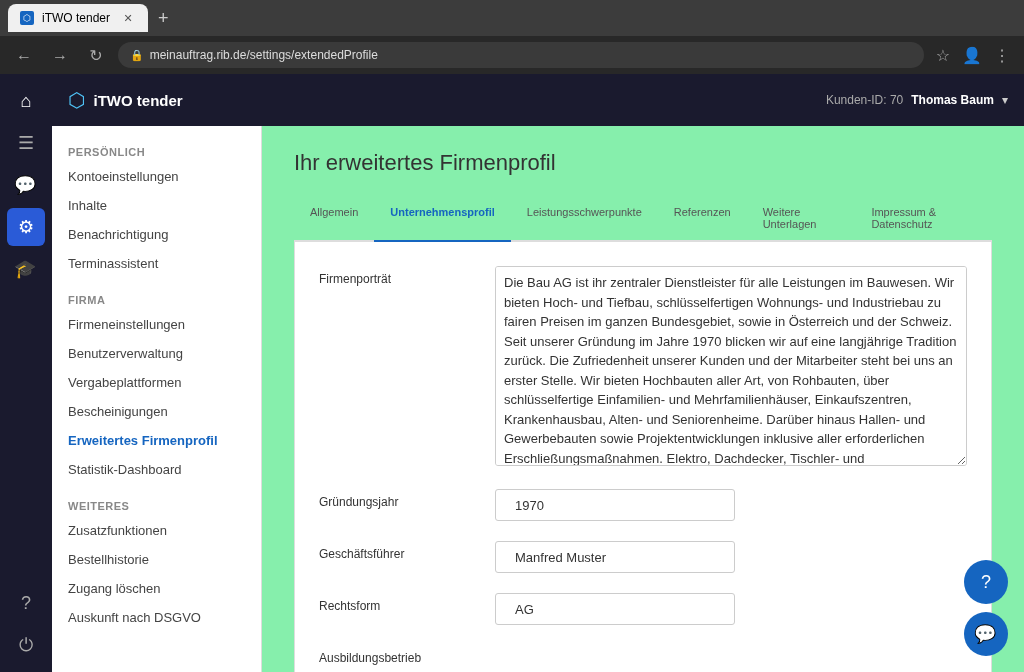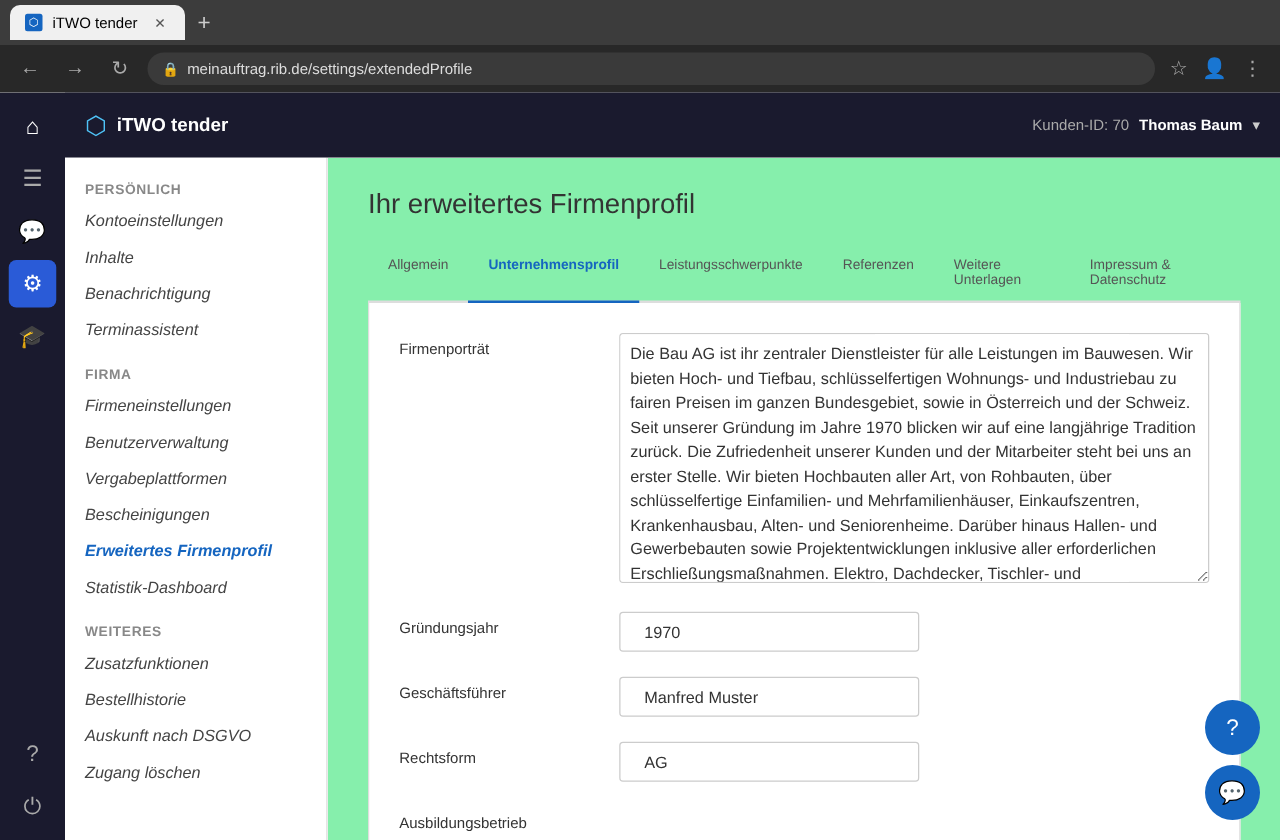--- a/index.html
+++ b/index.html
@@ -36,21 +36,21 @@
     .customer-id { color: #aaa; }
     .user-name { color: #fff; font-weight: bold; }
     .dropdown-arrow { color: #ccc; }
 
     
     .content-area { display: flex; flex: 1; overflow: hidden; }
 
     
     .nav-sidebar { width: 210px; background: #fff; border-right: 1px solid #ddd; overflow-y: auto; padding: 12px 0; }
     .nav-section-title { font-size: 11px; font-weight: bold; color: #888; padding: 8px 16px 4px; letter-spacing: 0.5px; }
-    .nav-item { padding: 7px 16px; color: #444; cursor: pointer; font-size: 13px; font-style: italic; }
+    .nav-item { padding: 7px 16px; color: #444; cursor: pointer; font-size: 13px; }
     .nav-item.active { font-weight: bold; color: #1565c0; padding-left: 16px; }
 
     
     .main-content { flex: 1; overflow-y: auto; background: #86efac; padding: 24px 32px; }
     .page-title { font-size: 22px; color: #333; margin-bottom: 20px; font-weight: 400; }
 
     
     .tabs { display: flex; gap: 0; border-bottom: 2px solid #ddd; margin-bottom: 0; }
     .tab { padding: 10px 16px; cursor: pointer; font-size: 11px; color: #555; border-bottom: 2px solid transparent; margin-bottom: -2px; }
     .tab.active { color: #1565c0; border-bottom: 2px solid #1565c0; font-weight: bold; }
@@ -162,22 +162,22 @@
       <div class="nav-item">Firmeneinstellungen</div>
       <div class="nav-item">Benutzerverwaltung</div>
       <div class="nav-item">Vergabeplattformen</div>
       <div class="nav-item">Bescheinigungen</div>
       <div class="nav-item active">Erweitertes Firmenprofil</div>
       <div class="nav-item">Statistik-Dashboard</div>
 
       <div class="nav-section-title" style="margin-top:8px;">WEITERES</div>
       <div class="nav-item">Zusatzfunktionen</div>
       <div class="nav-item">Bestellhistorie</div>
+      <div class="nav-item">Zugang löschen</div>
       <div class="nav-item">Auskunft nach DSGVO</div>
-      <div class="nav-item">Zugang löschen</div>
     </div>
 
     <div class="main-content" style="margin-top:52px;">
       <h1 class="page-title">Ihr erweitertes Firmenprofil</h1>
 
       <div class="tabs">
         <div class="tab">Allgemein</div>
         <div class="tab active">Unternehmensprofil</div>
         <div class="tab">Leistungsschwerpunkte</div>
         <div class="tab">Referenzen</div>

